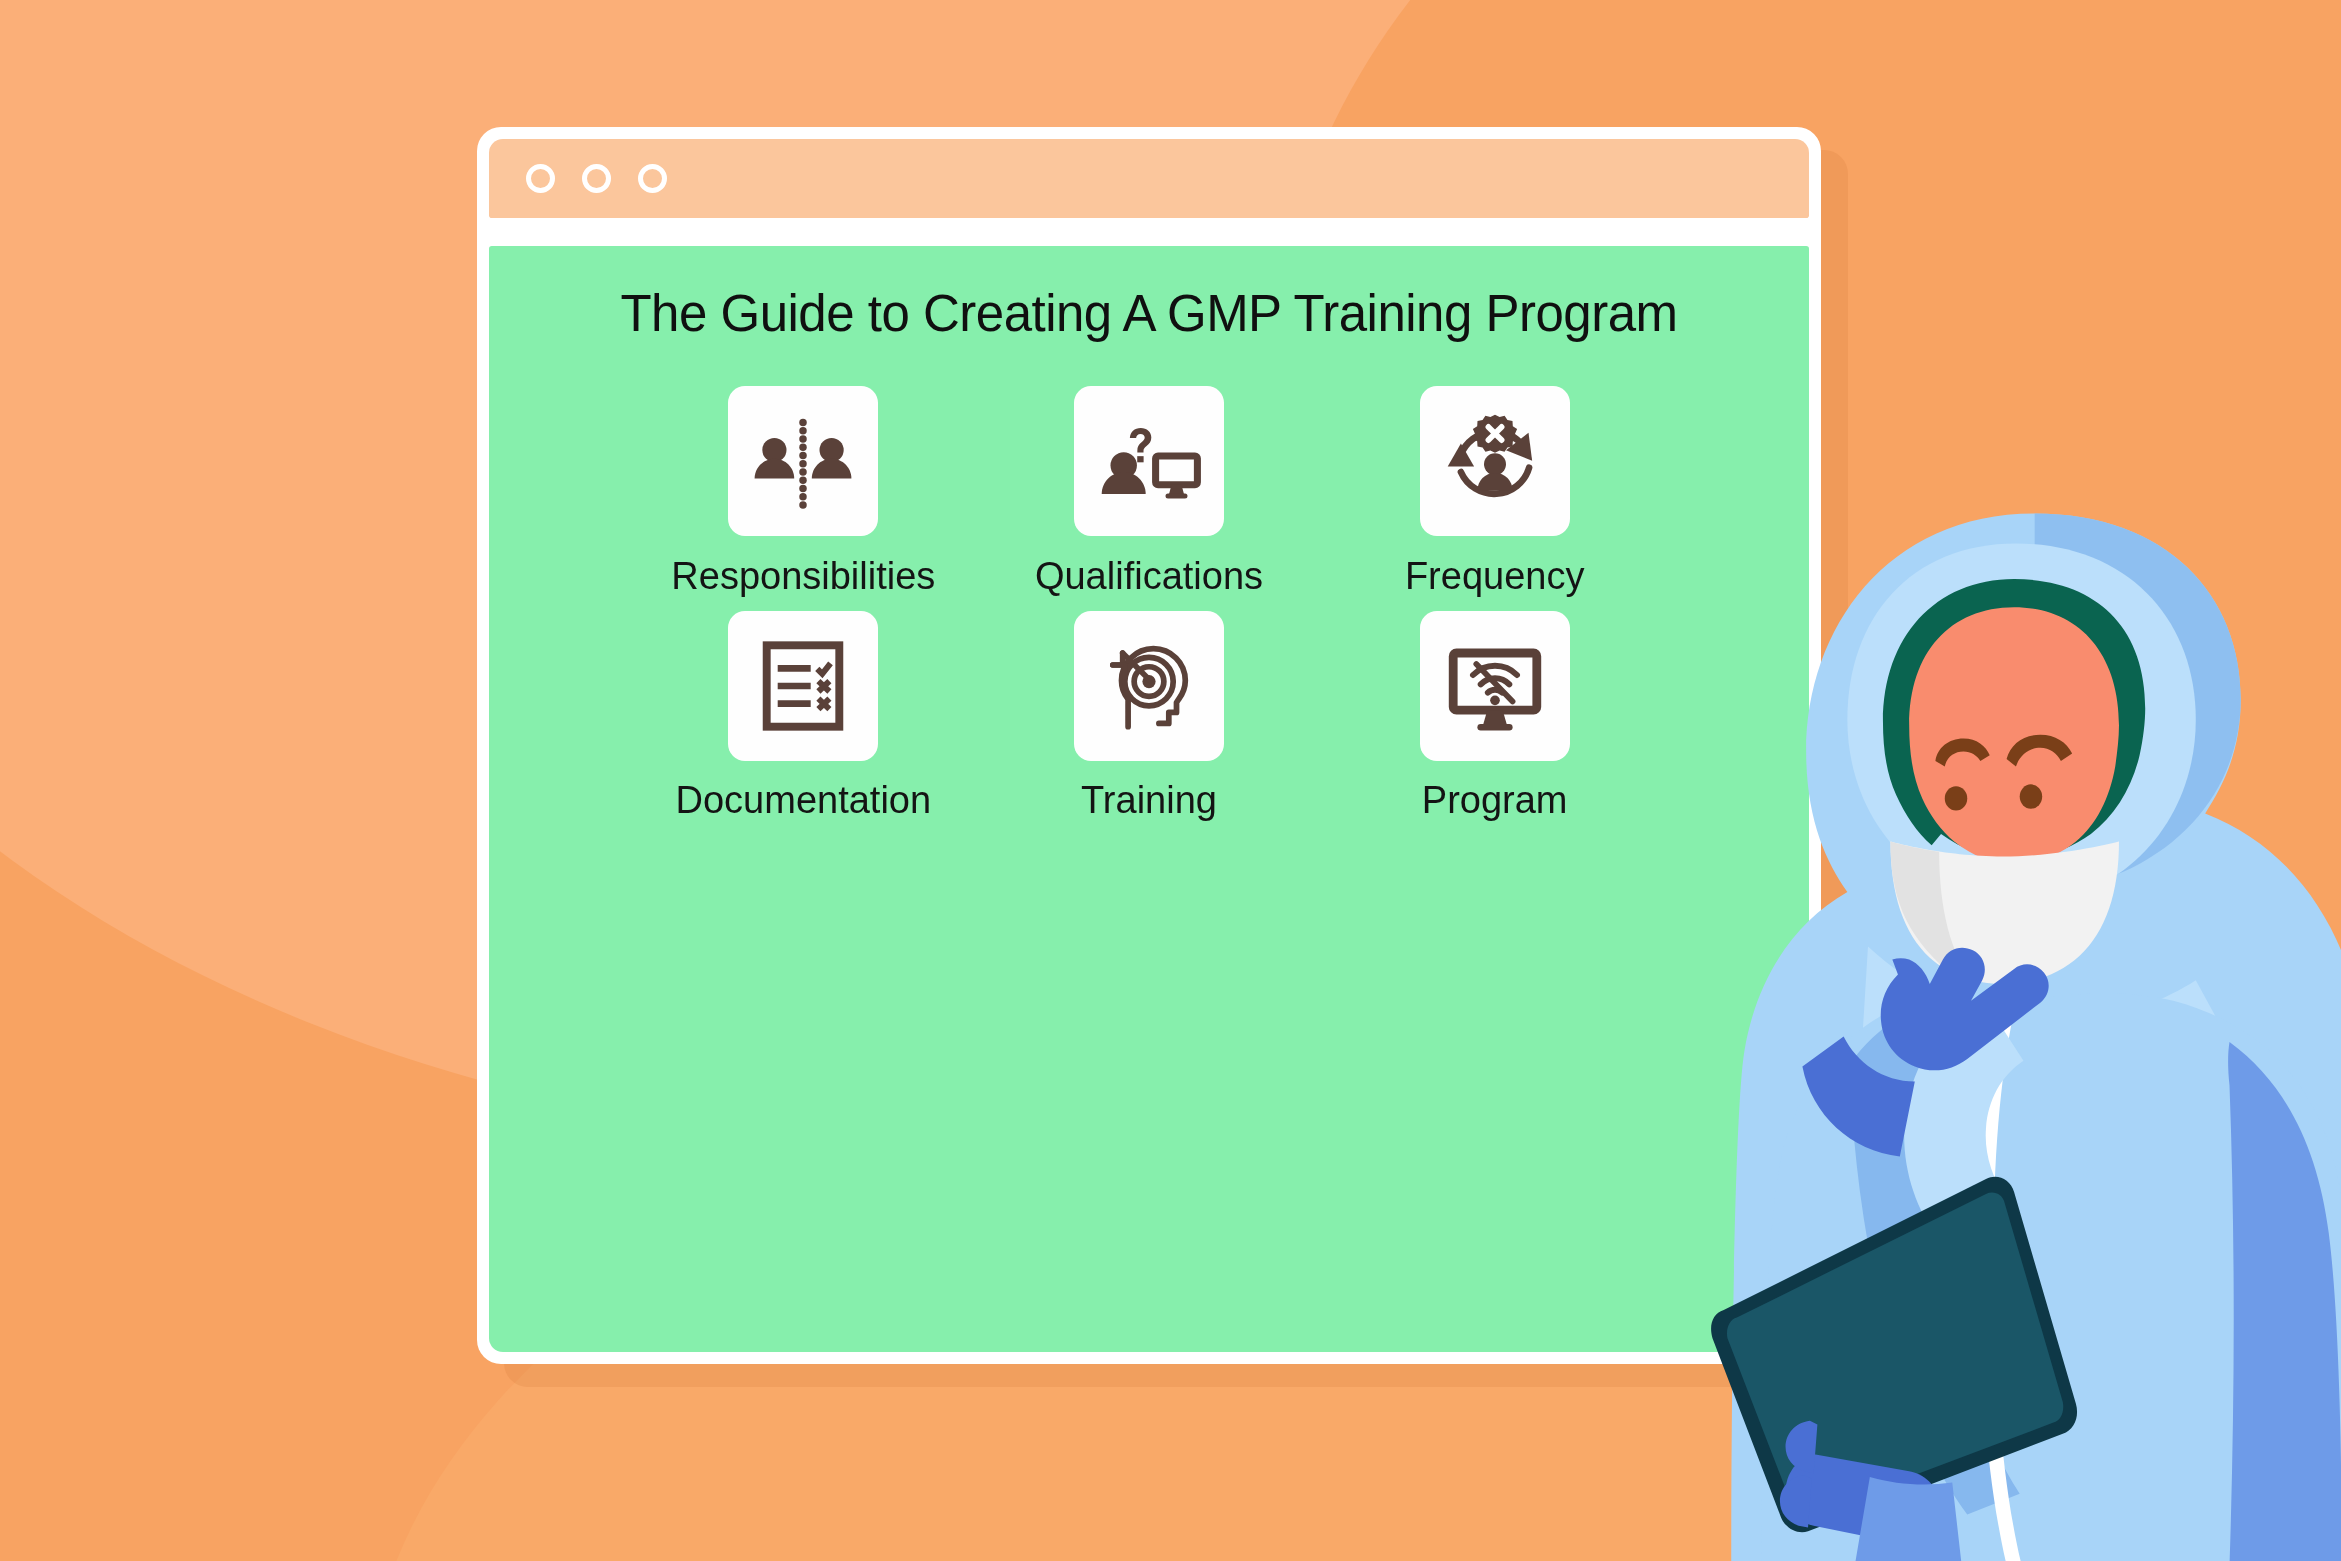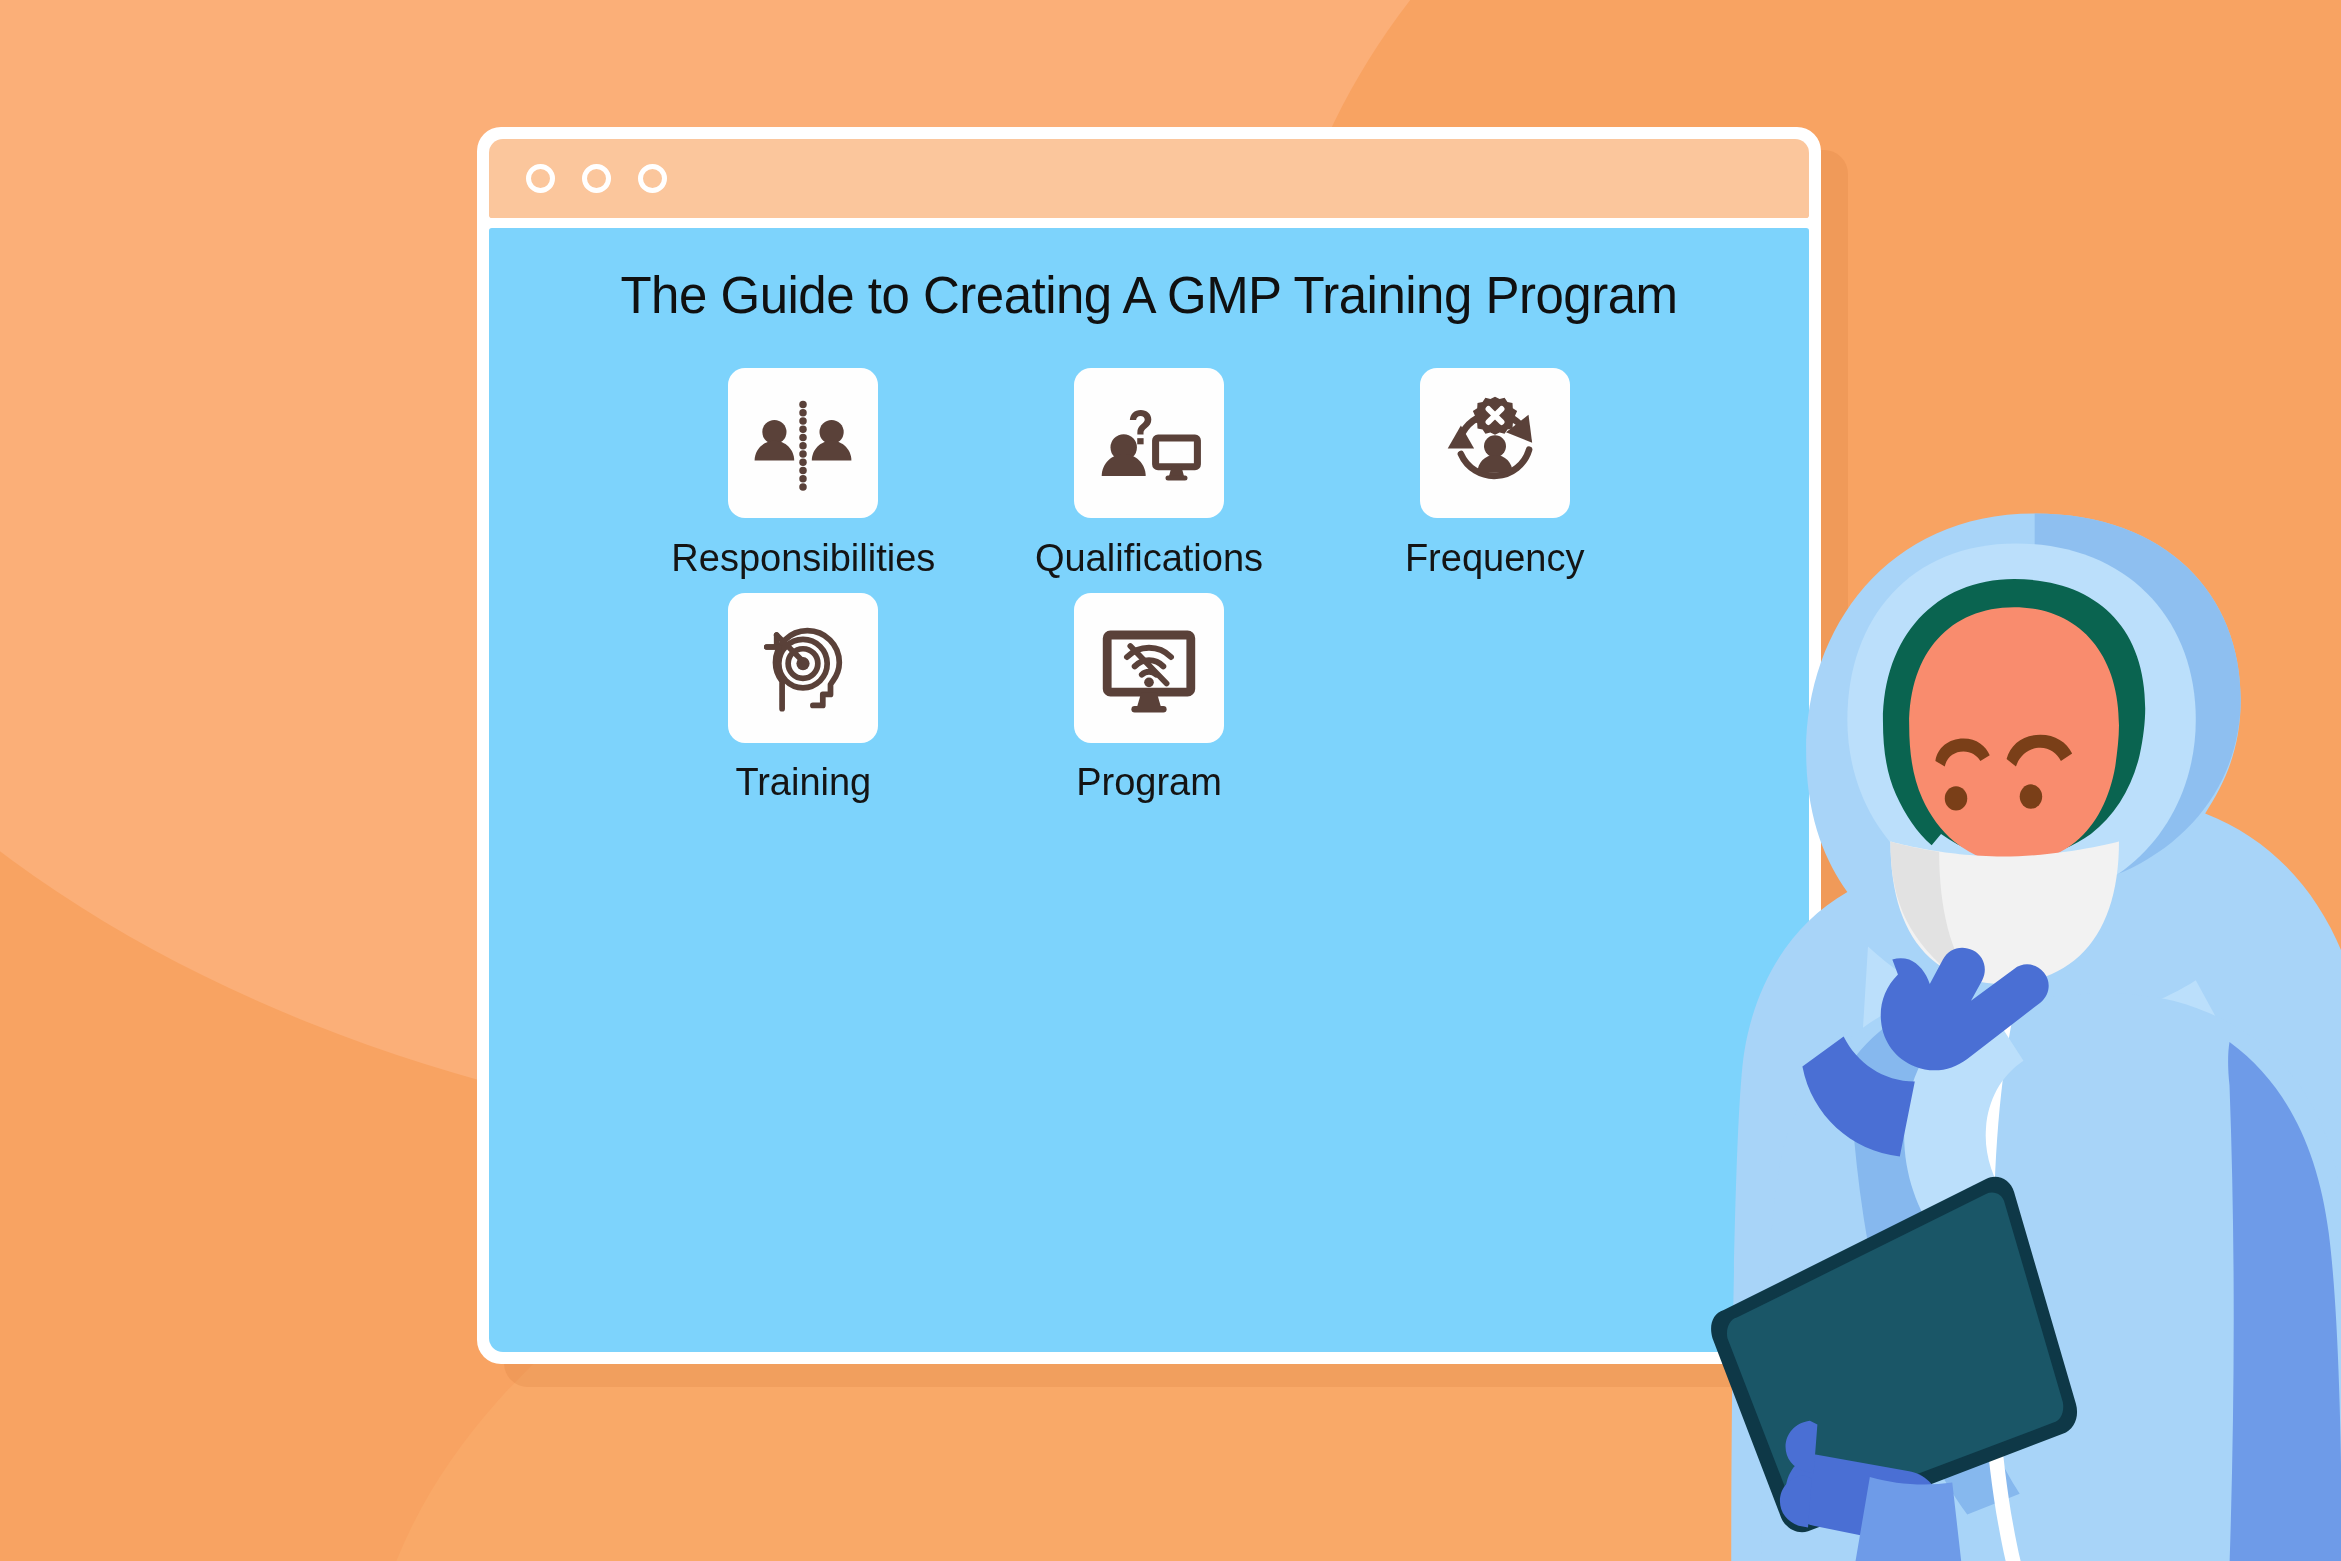--- a/index.html
+++ b/index.html
@@ -42,21 +42,21 @@
   .window-titlebar{
     height:79px;flex:0 0 79px;background:#FBC69C;
     border-radius:14px 14px 2.8px 2.8px;
     display:flex;align-items:center;padding-left:37px;gap:27px;
   }
   .dot{
     width:29px;height:29px;border-radius:50%;
     border:5.2px solid #FFFFFF;box-sizing:border-box;
   }
   .window-body{
-    flex:1;background:#7dd3fc;margin-top:10px;
+    flex:1;background:#86efac;margin-top:28px;
     border-radius:2.8px 2.8px 14px 14px;
     position:relative;
   }
 
   .page-title{
     text-align:center;color:#101010;
     font-size:51px;font-weight:400;letter-spacing:-0.5px;
     padding-top:38px;
   }
 
@@ -172,20 +172,40 @@
               </g>
               <g stroke="#FFFFFF" stroke-width="5.2" stroke-linecap="round">
                 <line x1="44" y1="19" x2="56" y2="31"></line>
                 <line x1="56" y1="19" x2="44" y2="31"></line>
               </g>
             </svg>
           </div>
           <div class="cell-label">Frequency</div>
         </div>
 
+        <div class="cell">
+          <div class="tile">
+            <svg viewBox="0 0 100 100">
+              <rect x="17" y="13" width="66" height="74" fill="none" stroke="#5A4139" stroke-width="7.2"></rect>
+              <g stroke="#5A4139" stroke-width="6" stroke-linecap="butt">
+                <line x1="27" y1="34" x2="57" y2="34"></line>
+                <line x1="27" y1="50" x2="57" y2="50"></line>
+                <line x1="27" y1="66" x2="57" y2="66"></line>
+              </g>
+              <g stroke="#5A4139" stroke-width="5.4" stroke-linecap="butt" fill="none">
+                <polyline points="63,34.5 67.5,39 75,29.5"></polyline>
+                <line x1="64" y1="45.5" x2="74" y2="55"></line>
+                  <line x1="74" y1="45.5" x2="64" y2="55"></line>
+                <line x1="64" y1="61.5" x2="74" y2="71"></line>
+                  <line x1="74" y1="61.5" x2="64" y2="71"></line>
+              </g>
+            </svg>
+          </div>
+          <div class="cell-label">Documentation</div>
+        </div>
 
         <div class="cell">
           <div class="tile">
             <svg viewBox="0 0 100 100">
               <g fill="none" stroke="#5A4139" stroke-width="5.2" stroke-linejoin="round" stroke-linecap="round">
                 <path d="M31 87V62c-4-5-6-11-6-17 0-16 13-29 29-29s29 13 29 29c0 8-3 13-6 17l-2 3v9h-7v10h-9"></path>
                 <circle cx="50" cy="46" r="22"></circle>
                 <circle cx="50" cy="46" r="13.5"></circle>
               </g>
               <circle cx="50" cy="46" r="6" fill="#5A4139"></circle>

